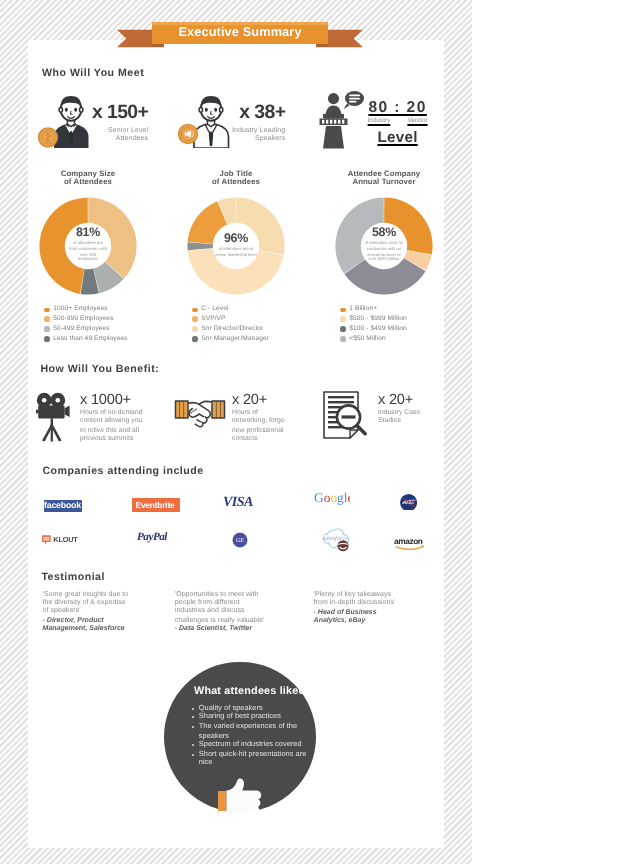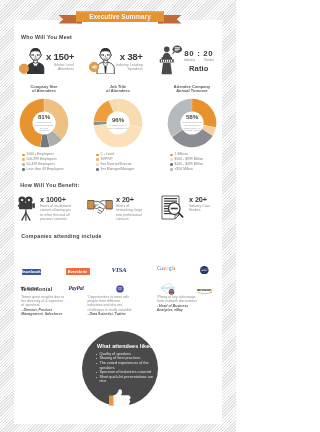--- a/index.html
+++ b/index.html
@@ -22,21 +22,21 @@
   
   .sect-title{position:absolute;font-size:5.3px;font-weight:bold;color:#3f3f3f;letter-spacing:.25px;white-space:nowrap;}
 
   
   .meet-row{position:absolute;left:0;top:44px;width:236px;height:32px;text-align:right;}
   .stat{position:absolute;top:0;height:32px;}
   .stat .ico{position:absolute;left:0;top:0;}
   .stat .txt{position:absolute;top:9.4px;}
   .stat .val{font-size:9.7px;font-weight:bold;color:#3a3a3a;letter-spacing:-.3px;line-height:8px;}
   .stat .lbl{font-size:3.5px;color:#8d8d8d;line-height:4.2px;letter-spacing:.05px;margin-top:1.4px;}
-  .ratio-blk{position:absolute;left:183.3px;top:50.2px;width:31px;}
+  .ratio-blk{position:absolute;left:183.3px;top:50.2px;width:31px;text-decoration:underline;}
   .ratio-nums{font-size:7.8px;font-weight:bold;color:#3a3a3a;letter-spacing:.7px;line-height:7.5px;text-align:center;white-space:nowrap;}
   .ratio-subs{display:flex;justify-content:space-between;font-size:3.2px;color:#8d8d8d;line-height:3.6px;margin-top:1.6px;padding:0 .5px;}
   .ratio-word{font-size:7.6px;font-weight:bold;color:#3a3a3a;letter-spacing:.15px;text-align:center;margin-top:1.8px;line-height:7px;}
 
   
   .donut-blk{position:absolute;top:84.5px;width:72px;}
   .donut-title{font-size:3.9px;font-weight:bold;color:#575757;text-align:center;line-height:4px;letter-spacing:.05px;}
   .donut-wrap{position:relative;width:52px;height:52px;margin:4.6px auto 0;}
   .donut-wrap svg{display:block;}
   .donut-center{position:absolute;left:14px;top:14px;width:24px;height:24px;
@@ -45,25 +45,25 @@
   .donut-note{font-size:2.1px;color:#9a9a9a;line-height:2.6px;margin-top:.6px;}
   .donut-legend{margin:4px 0 0 14px;}
   .lg-row{display:flex;align-items:center;gap:2px;margin-bottom:1.3px;}
   .lg-dot{width:2.6px;height:2.6px;border-radius:50%;flex:0 0 auto;}
   .lg-txt{font-size:3.3px;color:#7d7d7d;line-height:3.6px;letter-spacing:.05px;white-space:nowrap;}
 
   
   .ben{position:absolute;top:196px;height:28px;}
   .ben .ico{position:absolute;left:0;top:0;}
   .ben .txt{position:absolute;top:0;}
-  .ben .val{font-size:7.3px;font-weight:bold;color:#3a3a3a;letter-spacing:-.1px;line-height:8px;}
+  .ben .val{font-size:7.3px;font-weight:normal;color:#3a3a3a;letter-spacing:-.1px;line-height:8px;}
   .ben .lbl{font-size:3.4px;color:#8d8d8d;line-height:4.1px;letter-spacing:.02px;margin-top:.4px;}
 
   
-  .logo{position:absolute;display:flex;align-items:center;justify-content:center;margin-top:19px;}
+  .logo{position:absolute;display:flex;align-items:center;justify-content:center;}
   .lg-chip{color:#fff;font-weight:bold;display:flex;align-items:center;justify-content:center;
     letter-spacing:-.1px;}
   .lg-word{font-weight:bold;font-style:italic;letter-spacing:-.25px;}
 
   
   .tst{position:absolute;top:295px;}
   .tst .q{font-size:3.5px;color:#8d8d8d;line-height:4.2px;letter-spacing:.02px;}
   .tst .a{font-size:3.5px;color:#5d5d5d;font-weight:bold;font-style:italic;line-height:4.2px;margin-top:.6px;}
 
   
@@ -206,21 +206,21 @@
       </div>
     </div>
   </div>
 
   <div class="ratio-blk">
     <div class="ratio-nums">80  :  20</div>
     <div class="ratio-subs">
       <span>Industry</span>
       <span>Vendor</span>
     </div>
-    <div class="ratio-word">Ratio</div>
+    <div class="ratio-word">Level</div>
   </div>
 
   <div class="donut-blk" id="donut0" style="left:8px">
       <div class="donut-title">
         <div>Company Size</div>
         <div>of Attendees</div>
       </div>
     <div class="donut-wrap">
       <svg width="52" height="52" viewBox="0 0 52 52">
           <path d="M26.14843932969348,1.700453383542314 A24.3,24.3 0 0 1 44.123544901455155,42.187251780488836 L34.65156875954238,33.72724776352553 A11.6,11.6 0 0 0 26.070859926931867,14.400216430003738 Z" fill="#efc084"></path>

